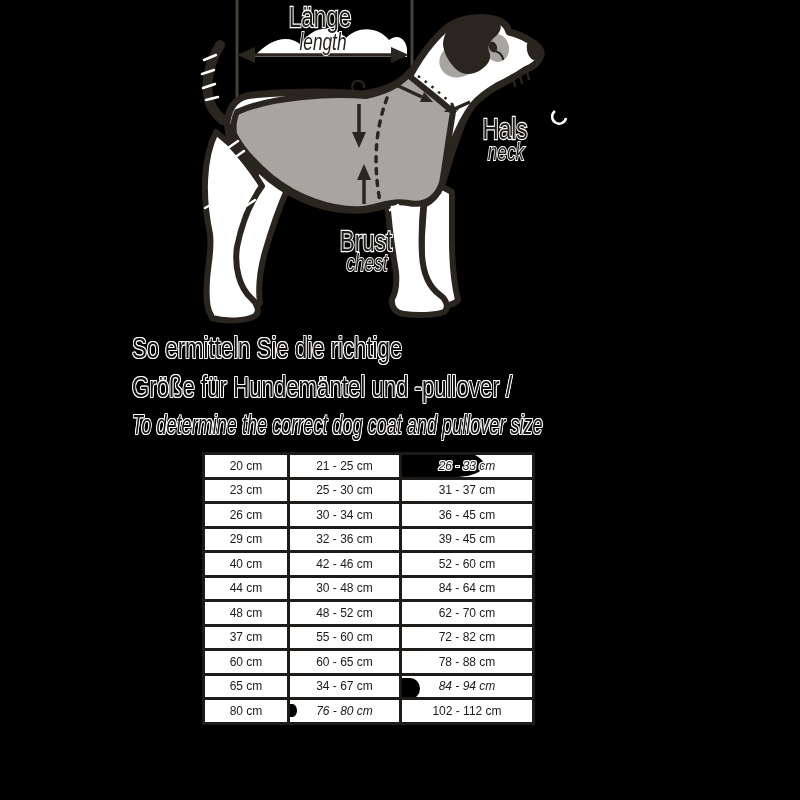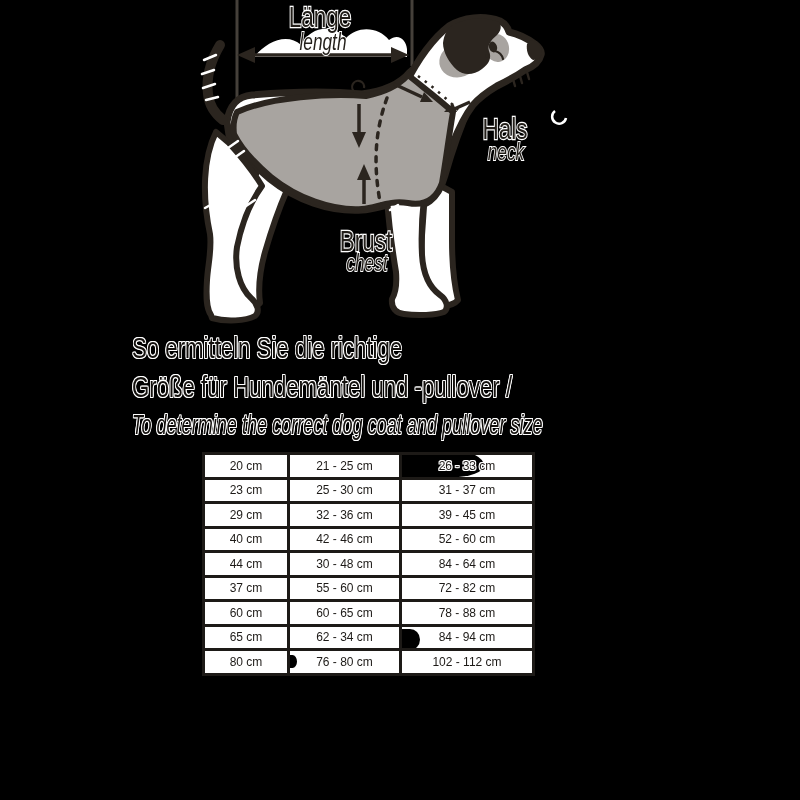--- a/index.html
+++ b/index.html
@@ -76,20 +76,21 @@
   td.art::before{
     content:"";
     position:absolute;
     background:#000;
     z-index:0;
   }
   td.art span{
     text-shadow:
       1px 0 #fff,-1px 0 #fff,0 1px #fff,0 -1px #fff,
       1px 1px #fff,-1px -1px #fff,1px -1px #fff,-1px 1px #fff;
+    font-style: italic;
   }
   td.art-r1c3::before{left:-2px;top:-4px;width:84px;height:26px;border-radius:0 55% 60% 0 / 0 90% 70% 0;}
   td.art-r12c3::before{left:-2px;top:2px;width:20px;height:21px;border-radius:0 60% 60% 0;}
   td.art-r13c2::before{left:-2px;top:-2px;width:48px;height:28px;border-radius:0 45% 55% 0;}
   td.art-r13c3::before{left:-2px;top:-2px;width:16px;height:28px;border-radius:0 60% 60% 0;}
   td.art-r14c2::before{left:-2px;top:4px;width:9px;height:13px;border-radius:0 60% 60% 0;}
 </style>
 </head>
 <body>
 
@@ -197,47 +198,57 @@
       <td><span>20 cm</span></td>
       <td><span>21 - 25 cm</span></td>
       <td class="art art-r1c3"><span>26 - 33 cm</span></td>
     </tr>
     <tr>
       <td><span>23 cm</span></td>
       <td><span>25 - 30 cm</span></td>
       <td><span>31 - 37 cm</span></td>
     </tr>
     <tr>
+      <td><span>26 cm</span></td>
+      <td><span>30 - 34 cm</span></td>
+      <td><span>36 - 45 cm</span></td>
+    </tr>
+    <tr>
       <td><span>29 cm</span></td>
       <td><span>32 - 36 cm</span></td>
       <td><span>39 - 45 cm</span></td>
     </tr>
     <tr>
       <td><span>40 cm</span></td>
       <td><span>42 - 46 cm</span></td>
       <td><span>52 - 60 cm</span></td>
     </tr>
     <tr>
       <td><span>44 cm</span></td>
       <td><span>30 - 48 cm</span></td>
       <td><span>84 - 64 cm</span></td>
     </tr>
     <tr>
+      <td><span>48 cm</span></td>
+      <td><span>48 - 52 cm</span></td>
+      <td><span>62 - 70 cm</span></td>
+    </tr>
+    <tr>
       <td><span>37 cm</span></td>
       <td><span>55 - 60 cm</span></td>
       <td><span>72 - 82 cm</span></td>
     </tr>
     <tr>
       <td><span>60 cm</span></td>
       <td><span>60 - 65 cm</span></td>
       <td><span>78 - 88 cm</span></td>
     </tr>
     <tr>
       <td><span>65 cm</span></td>
-      <td><span>62 - 34 cm</span></td>
+      <td><span>34 - 67 cm</span></td>
       <td class="art art-r12c3"><span>84 - 94 cm</span></td>
     </tr>
     <tr>
       <td><span>80 cm</span></td>
       <td class="art art-r14c2"><span>76 - 80 cm</span></td>
       <td><span>102 - 112 cm</span></td>
     </tr>
   </tbody>
 </table>
 

